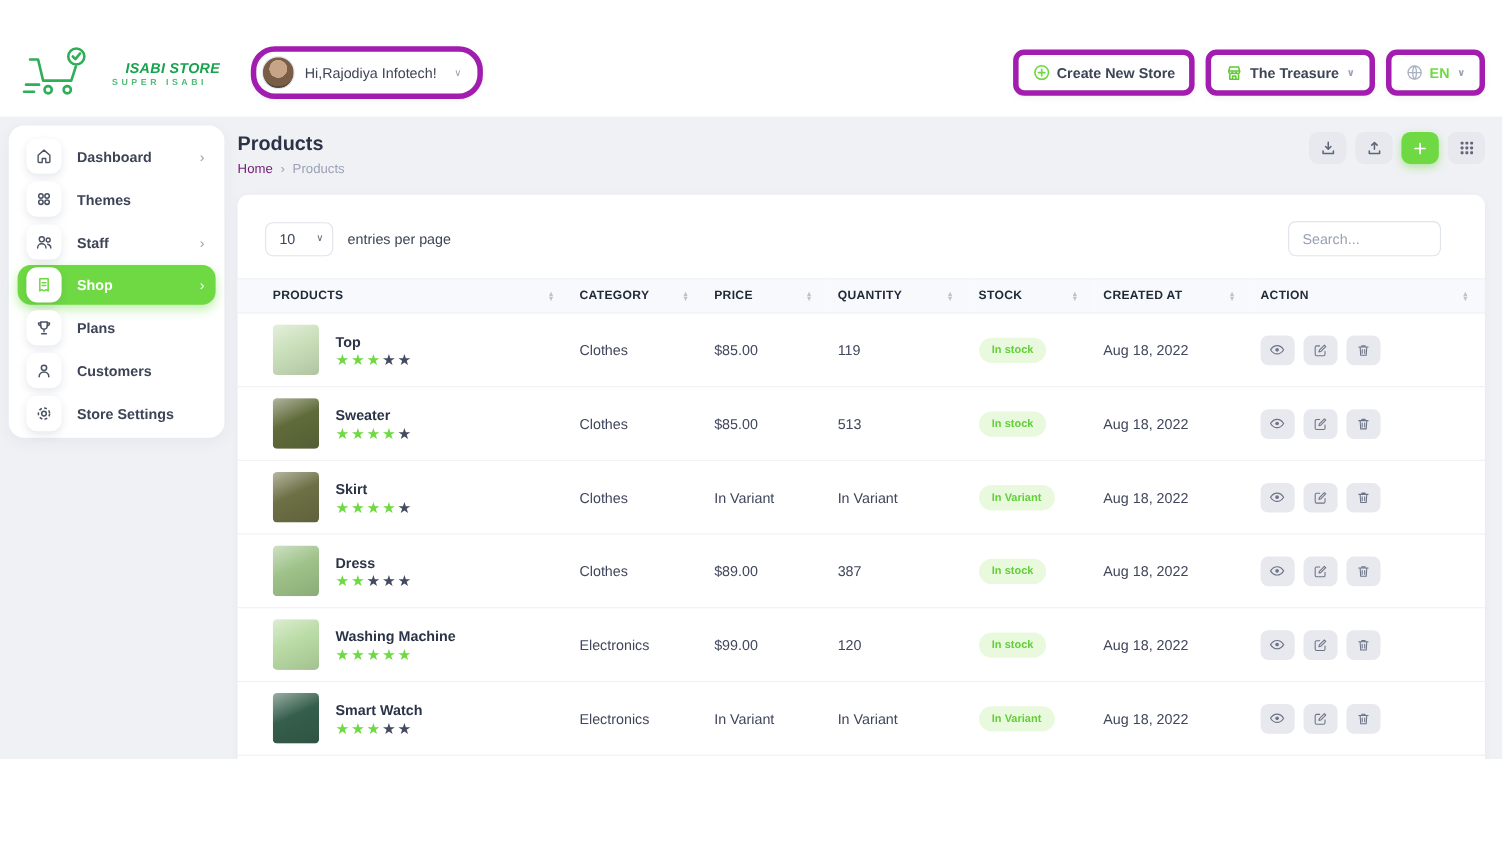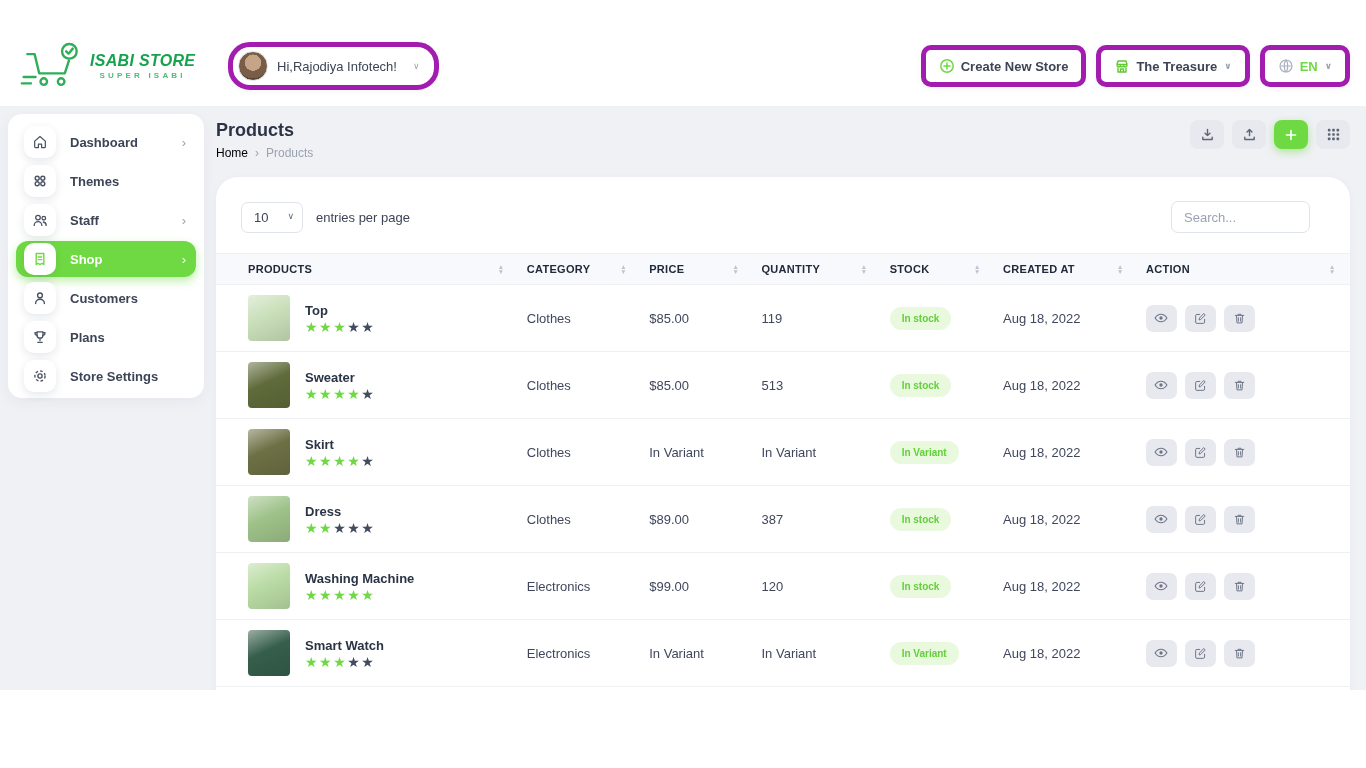--- a/index.html
+++ b/index.html
@@ -4,21 +4,21 @@
 <style>
   html,body{margin:0;padding:0;background:#fff;}
   *{box-sizing:border-box;}
   body{font-family:"Liberation Sans","DejaVu Sans",sans-serif;color:#2b3346;}
   .app{position:relative;width:1366px;height:768px;background:#fff;overflow:hidden;}
 
   
   .topbar{position:absolute;left:0;top:0;width:1366px;height:106px;background:#fff;display:flex;align-items:center;padding:34px 16px 8px 20px;}
   .logo{display:flex;align-items:center;cursor:pointer;width:208px;}
   .logo-text{margin-left:6px;}
-  .logo-name{font-size:16px;font-weight:800;color:#17a34e;letter-spacing:.3px;font-style:italic;}
+  .logo-name{font-size:13px;font-weight:800;color:#17a34e;letter-spacing:.3px;font-style:italic;margin-left:24px;}
   .logo-tag{font-size:8px;font-weight:700;color:#17a34e;opacity:.75;letter-spacing:3.2px;margin-top:1px;text-align:center;}
   .pill{display:flex;align-items:center;background:#fff;border:5px solid #a21caf;border-radius:10px;box-shadow:0 2px 6px rgba(30,50,90,.05);padding:8px 13px;font-size:13px;font-weight:600;color:#3c4456;cursor:pointer;white-space:nowrap;}
   .user-pill{border-radius:22px;padding:4px 14px 4px 5px;gap:9px;font-weight:500;}
   .avatar{width:30px;height:30px;border-radius:50%;background:radial-gradient(circle at 50% 38%,#c5a488 0 36%,#7a5d47 37% 70%,#574334 71%);border:1px solid #e3e6ec;}
   .chev-down{font-size:9px;color:#9aa2b3;margin-left:7px;}
   .top-right{margin-left:auto;display:flex;gap:10px;align-items:center;}
   .ico{display:inline-flex;align-items:center;justify-content:center;}
   .ico svg{display:block;}
   .mr6{margin-right:6px;}
 
@@ -36,27 +36,27 @@
   .nav-item.active .nav-label,.nav-item.active .nav-chev{color:#fff;}
   .help{border-top:1px solid #eef0f4;margin-top:8px;padding:12px 6px 14px;display:flex;align-items:center;gap:10px;}
   .help-title{font-size:12.5px;font-weight:700;color:#2b3346;}
   .help-sub{font-size:11.5px;color:#8f97a8;margin-top:2px;cursor:pointer;}
 
   
   .main{margin-left:215px;padding:14px 16px 0 1px;height:100%;}
   .page-head{display:flex;align-items:flex-start;}
   .page-title{font-size:18px;font-weight:700;color:#2b3346;}
   .breadcrumb{margin-top:5px;font-size:12px;color:#9aa2b3;display:flex;gap:7px;align-items:center;}
-  .bc-home{color:#000000;cursor:pointer;}
+  .bc-home{color:#701a75;cursor:pointer;}
   .toolbar{margin-left:auto;display:flex;gap:8px;}
   .tool-btn{width:34px;height:29px;border:none;border-radius:8px;background:#e7e9ef;color:#5e6576;display:flex;align-items:center;justify-content:center;cursor:pointer;padding:0;}
   .tool-btn.green{background:#6fd943;color:#fff;box-shadow:0 3px 8px rgba(111,217,67,.5);}
 
   
-  .card{margin-top:17px;background:#fff;border-radius:22px;box-shadow:0 2px 8px rgba(40,60,90,.04);padding-bottom:30px;}
+  .card{margin-top:17px;background:#fff;border-radius:10px;box-shadow:0 2px 8px rgba(40,60,90,.04);padding-bottom:30px;}
   .controls{display:flex;align-items:center;padding:24px 40px 20px 25px;}
   .entries{display:flex;align-items:center;gap:13px;}
   .select-wrap{position:relative;}
   select.entries-select{appearance:none;-webkit-appearance:none;width:62px;height:31px;border:1px solid #dfe3ea;border-radius:7px;background:#fff;font-size:13px;color:#3c4456;padding:0 22px 0 12px;cursor:pointer;font-family:inherit;}
   .select-wrap .sel-chev{position:absolute;right:9px;top:9px;font-size:9px;color:#5e6576;pointer-events:none;}
   .entries-label{font-size:13px;color:#3c4456;}
   .search{margin-left:auto;width:139px;height:32px;border:1px solid #dfe3ea;border-radius:7px;padding:0 12px;font-size:13px;color:#3c4456;font-family:inherit;}
   .search::placeholder{color:#9aa2b3;}
 
   
@@ -180,35 +180,35 @@
           <svg width="16" height="16" viewBox="0 0 16 16" fill="none" stroke="currentColor" stroke-width="1.4" stroke-linecap="round" stroke-linejoin="round">
               <path d="M4.2 2.5h7.6v11l-1.9-1.2-1.9 1.2-1.9-1.2-1.9 1.2z"></path>
               <path d="M6.3 6h3.4M6.3 8.6h3.4"></path>
             </svg>
         </span>
         <span class="nav-label">Shop</span>
         <span class="nav-chev">›</span>
       </div>
       <div class="nav-item">
         <span class="nav-ico">
+          <svg width="16" height="16" viewBox="0 0 16 16" fill="none" stroke="currentColor" stroke-width="1.3" stroke-linecap="round" stroke-linejoin="round">
+              <path d="M5 2.8h6v3.4a3 3 0 0 1-6 0z"></path>
+              <path d="M5 3.6H3a2.3 2.3 0 0 0 2.3 2.7M11 3.6h2A2.3 2.3 0 0 1 10.7 6.3M8 9.4v2.2M5.8 13.4h4.4"></path>
+            </svg>
+        </span>
+        <span class="nav-label">Plans</span>
+      </div>
+      <div class="nav-item">
+        <span class="nav-ico">
           <svg width="16" height="16" viewBox="0 0 16 16" fill="none" stroke="currentColor" stroke-width="1.4" stroke-linecap="round">
               <circle cx="8" cy="5.4" r="2.4"></circle>
               <path d="M3.6 13.5c0-2.4 2-4.3 4.4-4.3s4.4 1.9 4.4 4.3"></path>
             </svg>
         </span>
         <span class="nav-label">Customers</span>
-      </div>
-      <div class="nav-item">
-        <span class="nav-ico">
-          <svg width="16" height="16" viewBox="0 0 16 16" fill="none" stroke="currentColor" stroke-width="1.3" stroke-linecap="round" stroke-linejoin="round">
-              <path d="M5 2.8h6v3.4a3 3 0 0 1-6 0z"></path>
-              <path d="M5 3.6H3a2.3 2.3 0 0 0 2.3 2.7M11 3.6h2A2.3 2.3 0 0 1 10.7 6.3M8 9.4v2.2M5.8 13.4h4.4"></path>
-            </svg>
-        </span>
-        <span class="nav-label">Plans</span>
       </div>
       <div class="nav-item">
         <span class="nav-ico">
           <svg width="16" height="16" viewBox="0 0 16 16" fill="none" stroke="currentColor" stroke-width="1.4">
               <circle cx="8" cy="8" r="2.1"></circle>
               <circle cx="8" cy="8" r="5.1" stroke-dasharray="2.6 2.1"></circle>
             </svg>
         </span>
         <span class="nav-label">Store Settings</span>
       </div>

